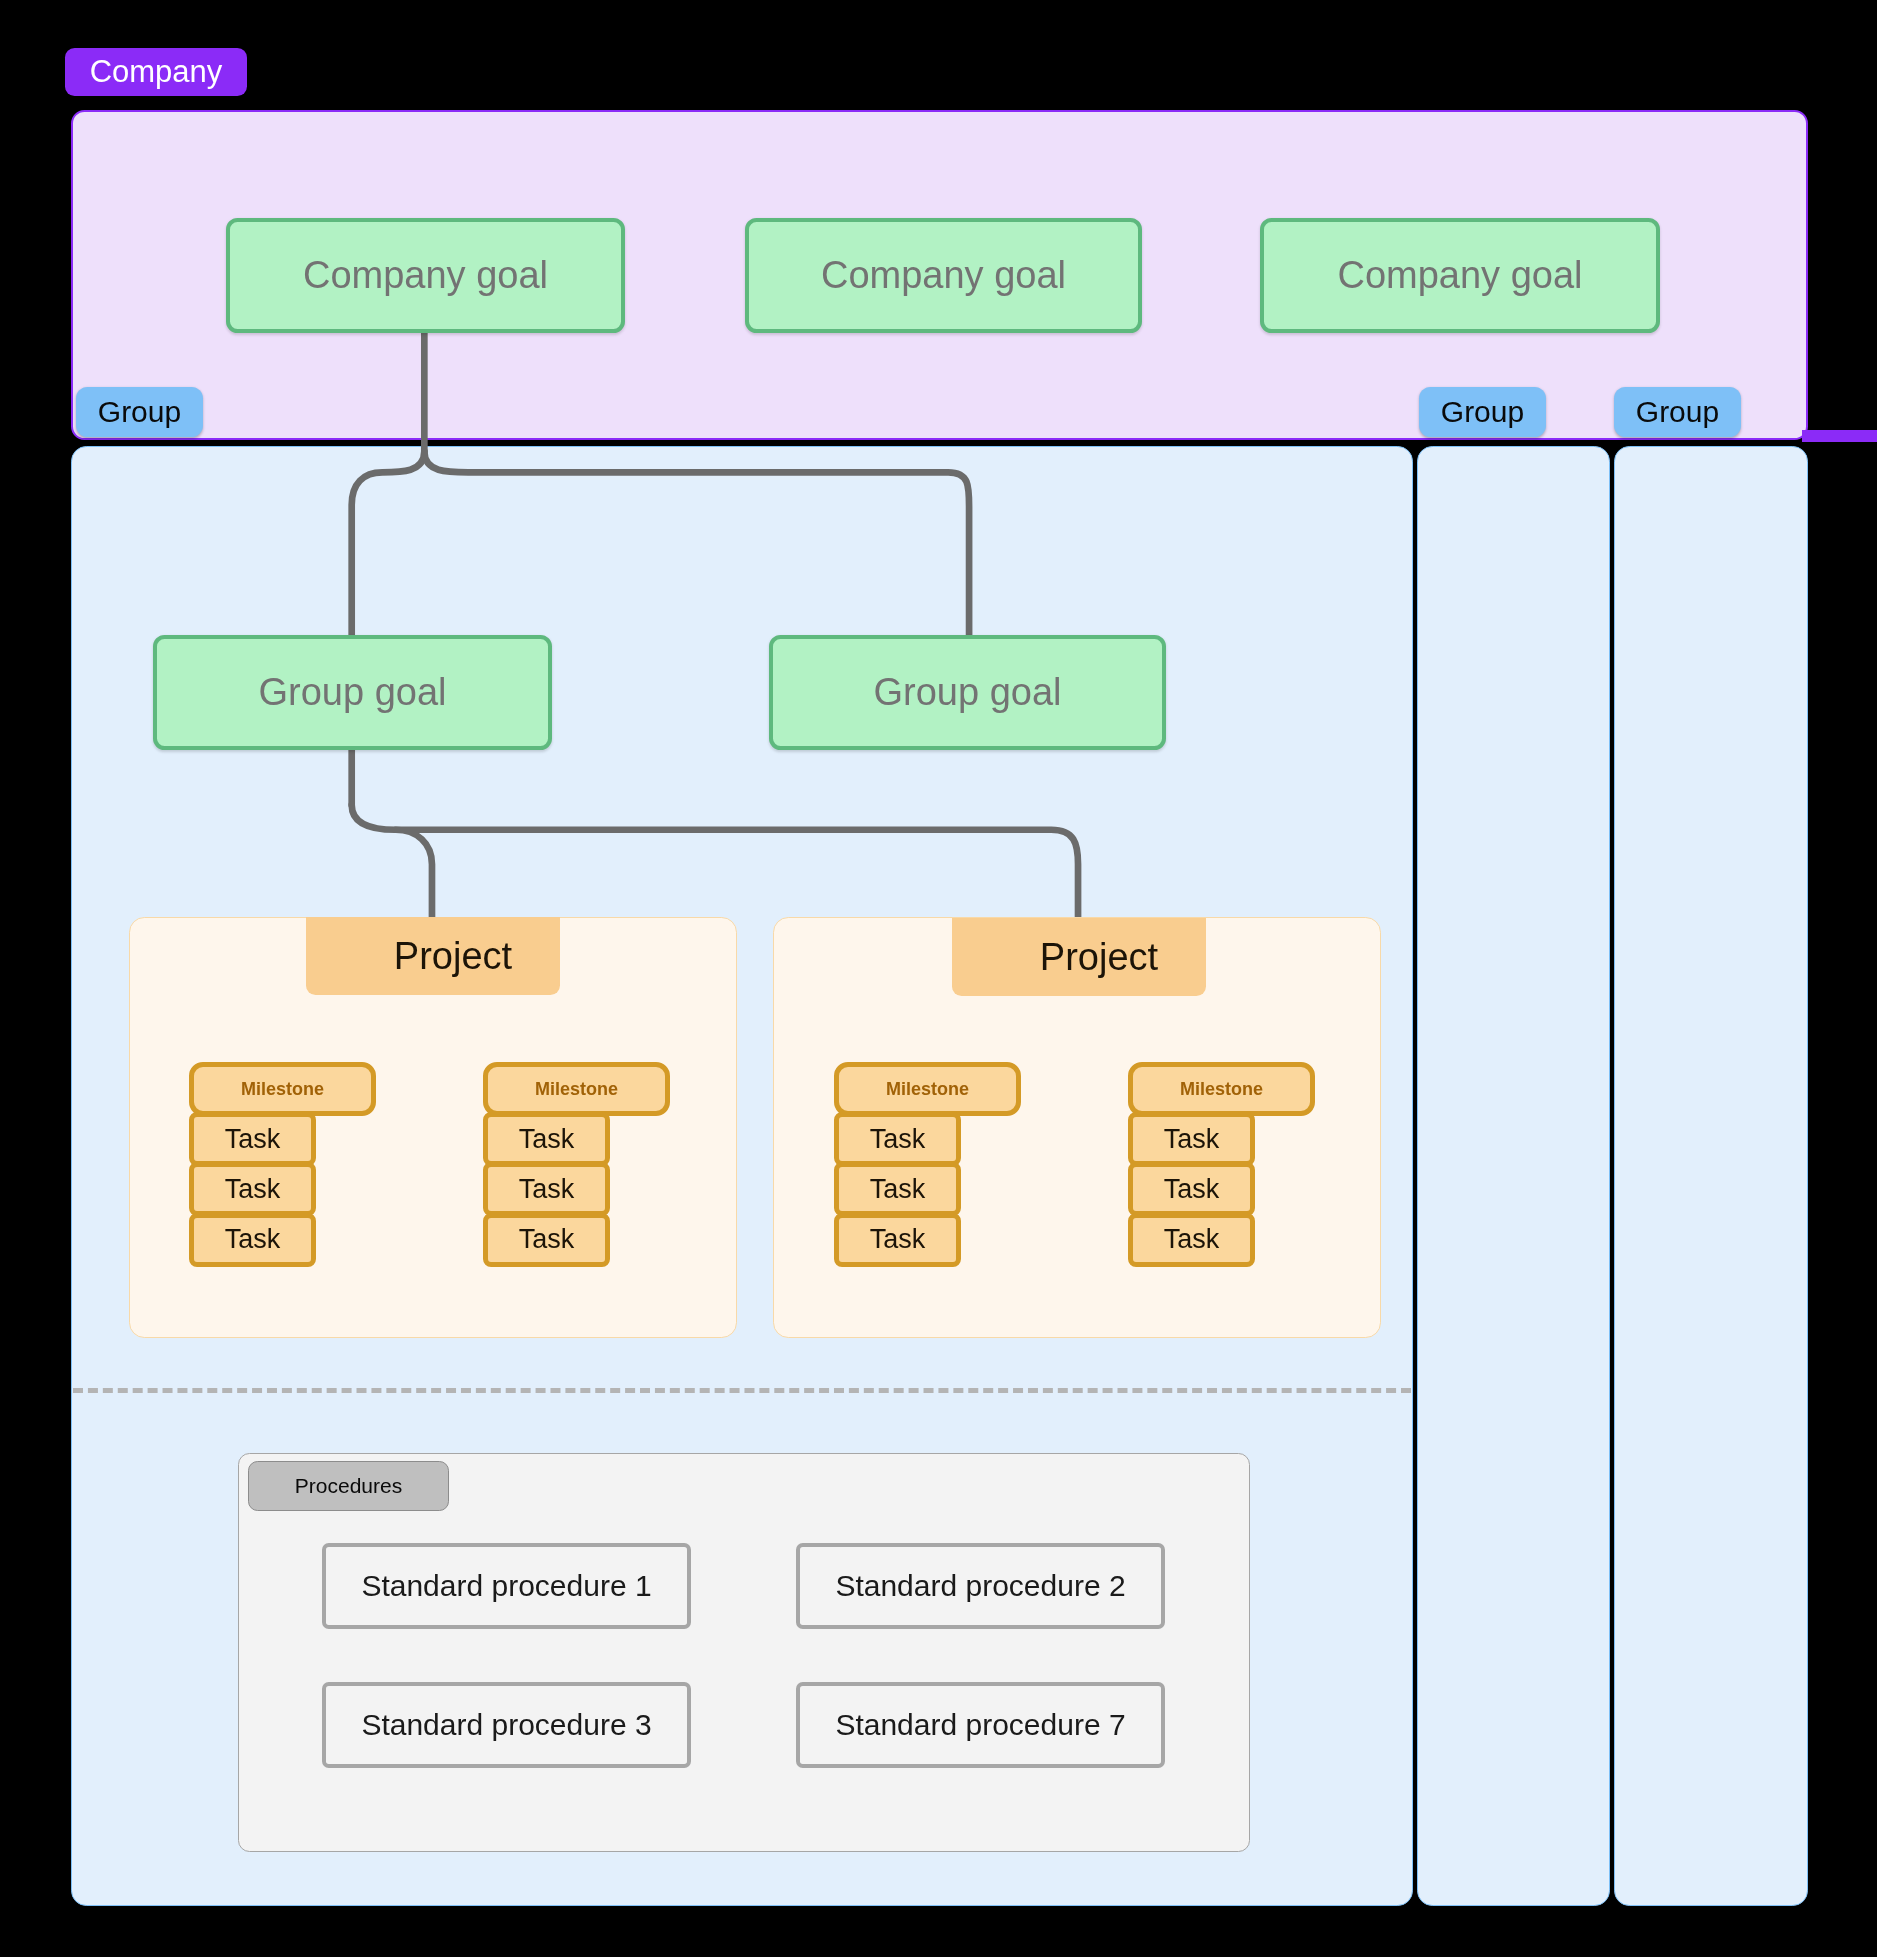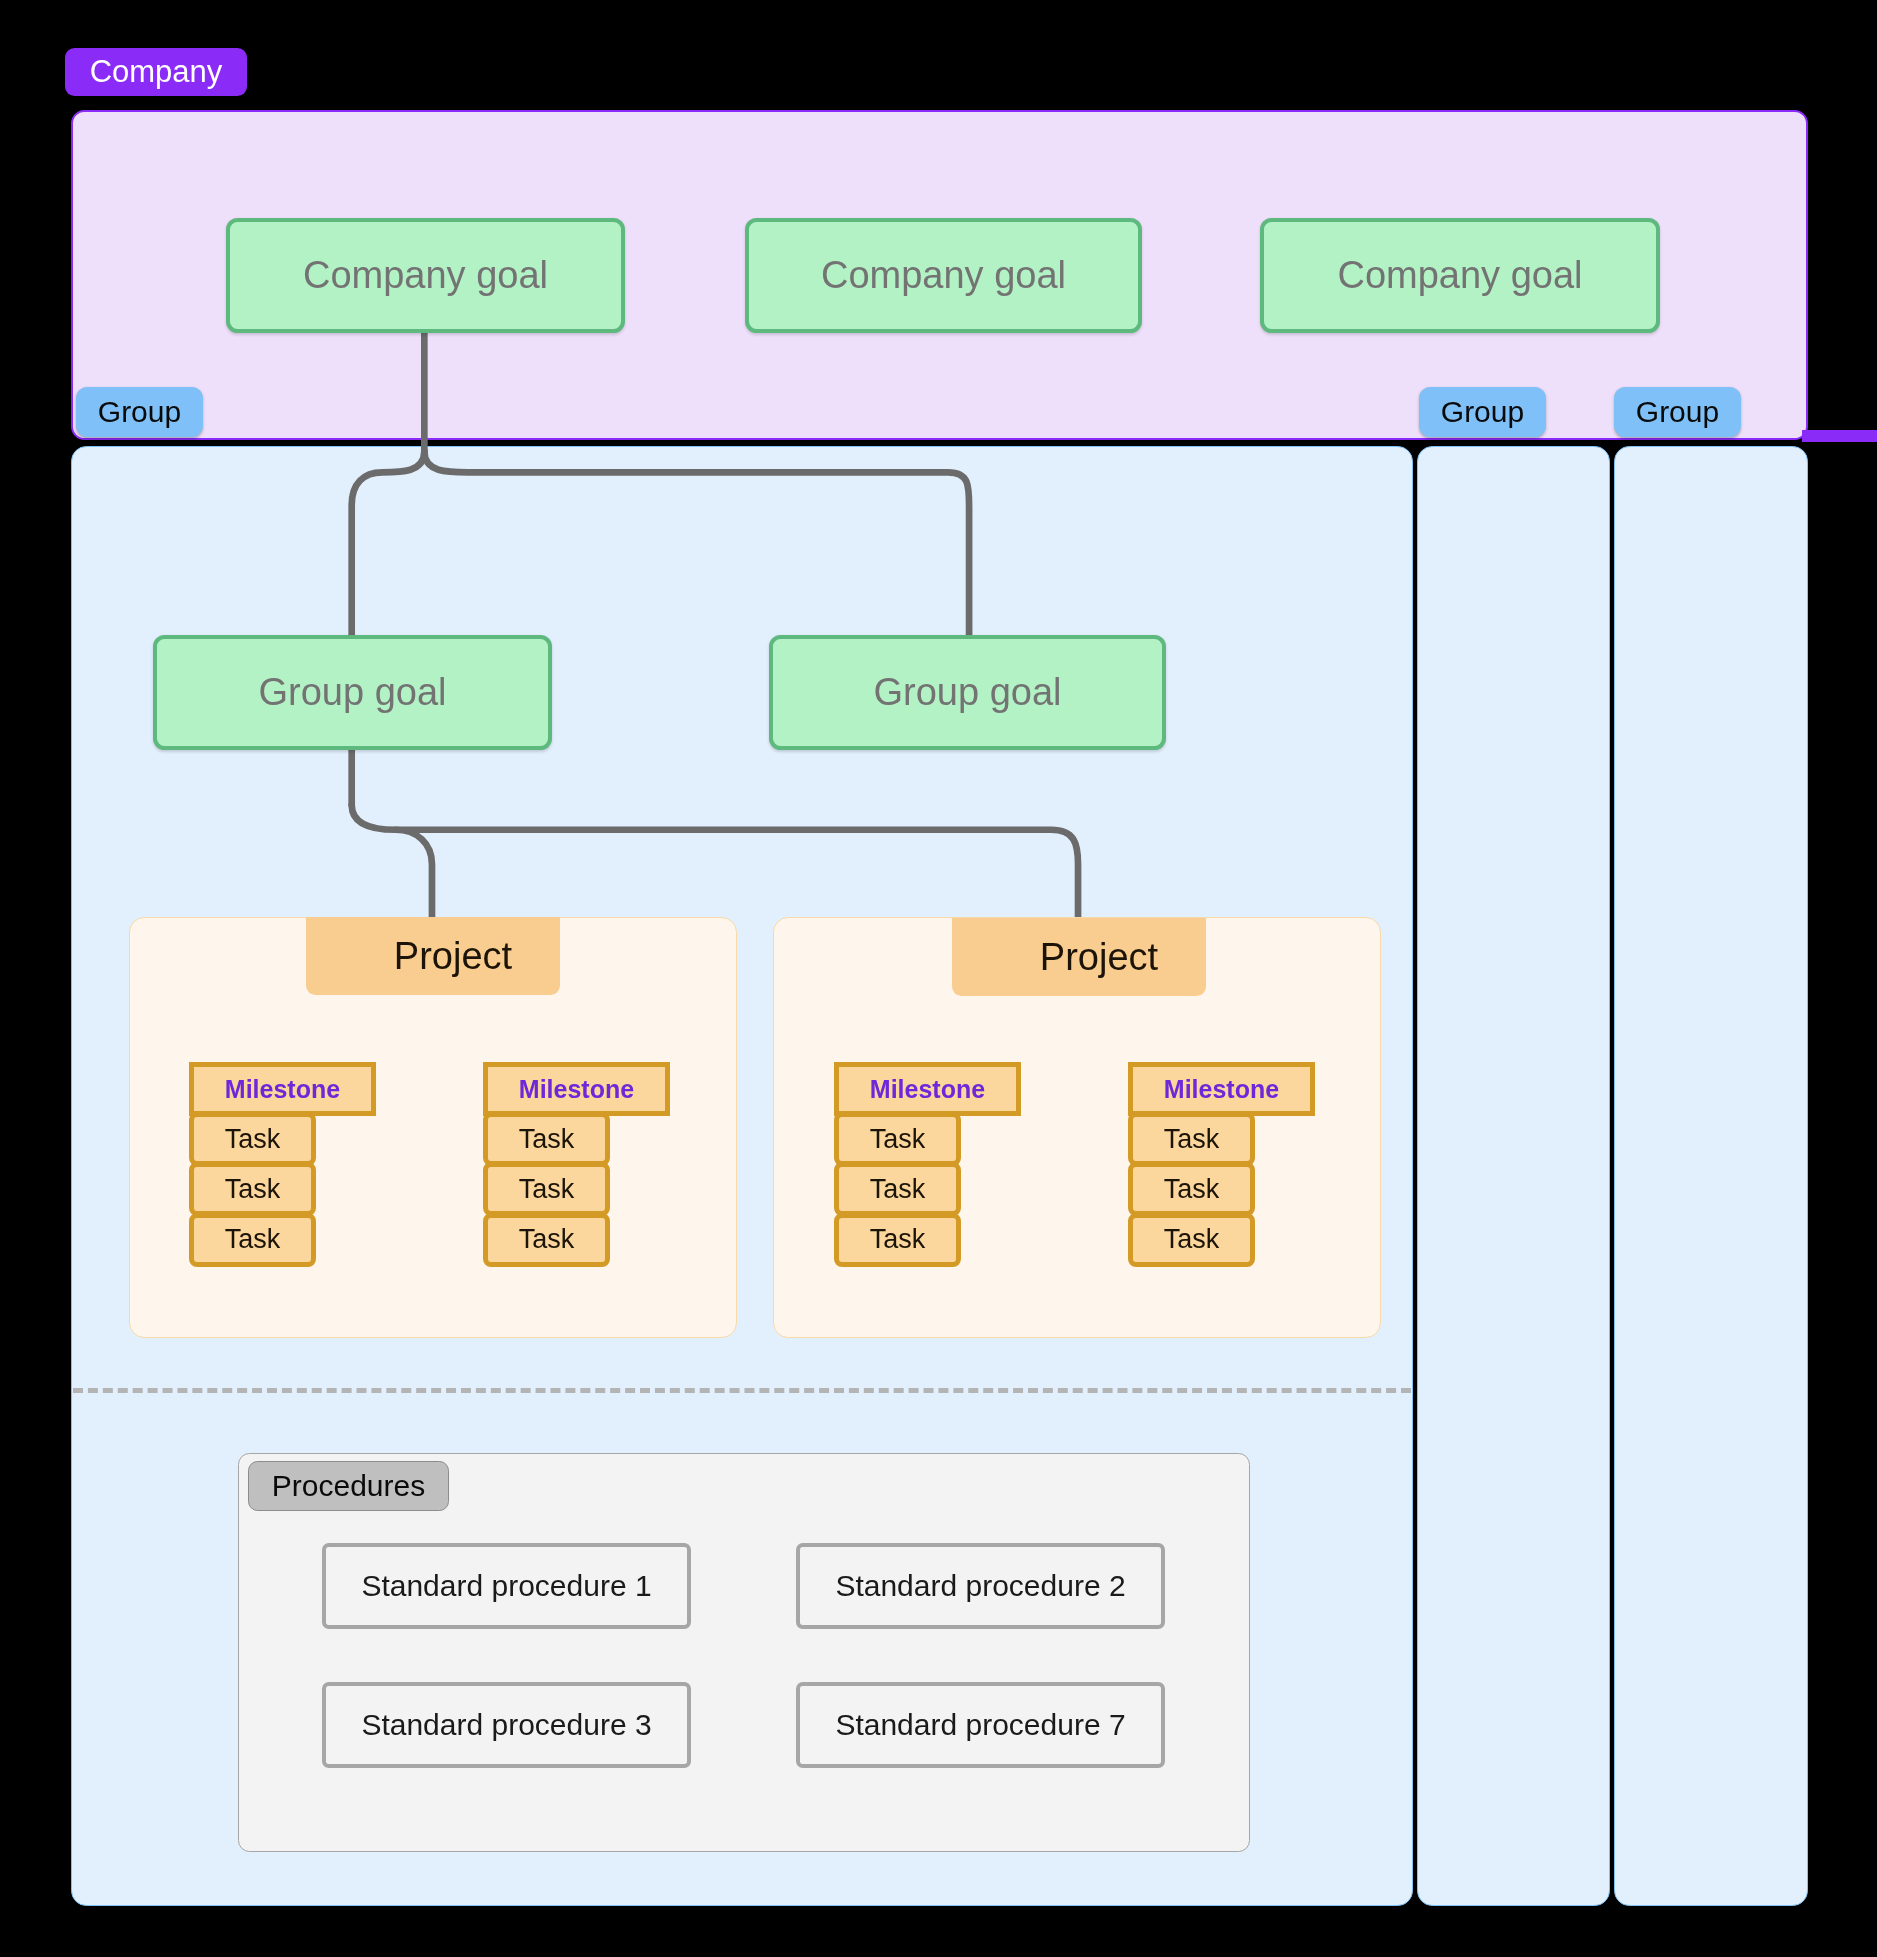--- a/index.html
+++ b/index.html
@@ -157,28 +157,28 @@
   .ptab2 { left: 952px; top: 878px; width: 254px; }
 
   
   .ms-group {
     position: absolute;
     z-index: 27;
   }
   .ms-header {
     background: #fbd79d;
     border: 5.7px solid #d49a26;
-    border-radius: 0;
-    display: flex;
-    align-items: center;
-    justify-content: center;
-    box-sizing: border-box;
-    font-size: 25px;
+    border-radius: 14px;
+    display: flex;
+    align-items: center;
+    justify-content: center;
+    box-sizing: border-box;
+    font-size: 18px;
     font-weight: bold;
-    color: #6d28d9;
+    color: #a16207;
     height: 54px;
   }
   .ms-task {
     background: #fbd79d;
     border: 5.7px solid #d49a26;
     border-radius: 8px;
     display: flex;
     align-items: center;
     justify-content: center;
     box-sizing: border-box;
@@ -225,21 +225,21 @@
     left: 248px;
     top: 1421px;
     width: 201px;
     height: 50px;
     background: #bfbfbf;
     border: 1.9px solid #8c8c8c;
     border-radius: 9.6px;
     display: flex;
     align-items: center;
     justify-content: center;
-    font-size: 30px;
+    font-size: 21px;
     color: #0a0a0a;
     box-sizing: border-box;
     z-index: 30;
   }
   .proc-item {
     position: absolute;
     background: #f3f3f3;
     border: 4.8px solid #a6a6a6;
     border-radius: 6.7px;
     display: flex;

